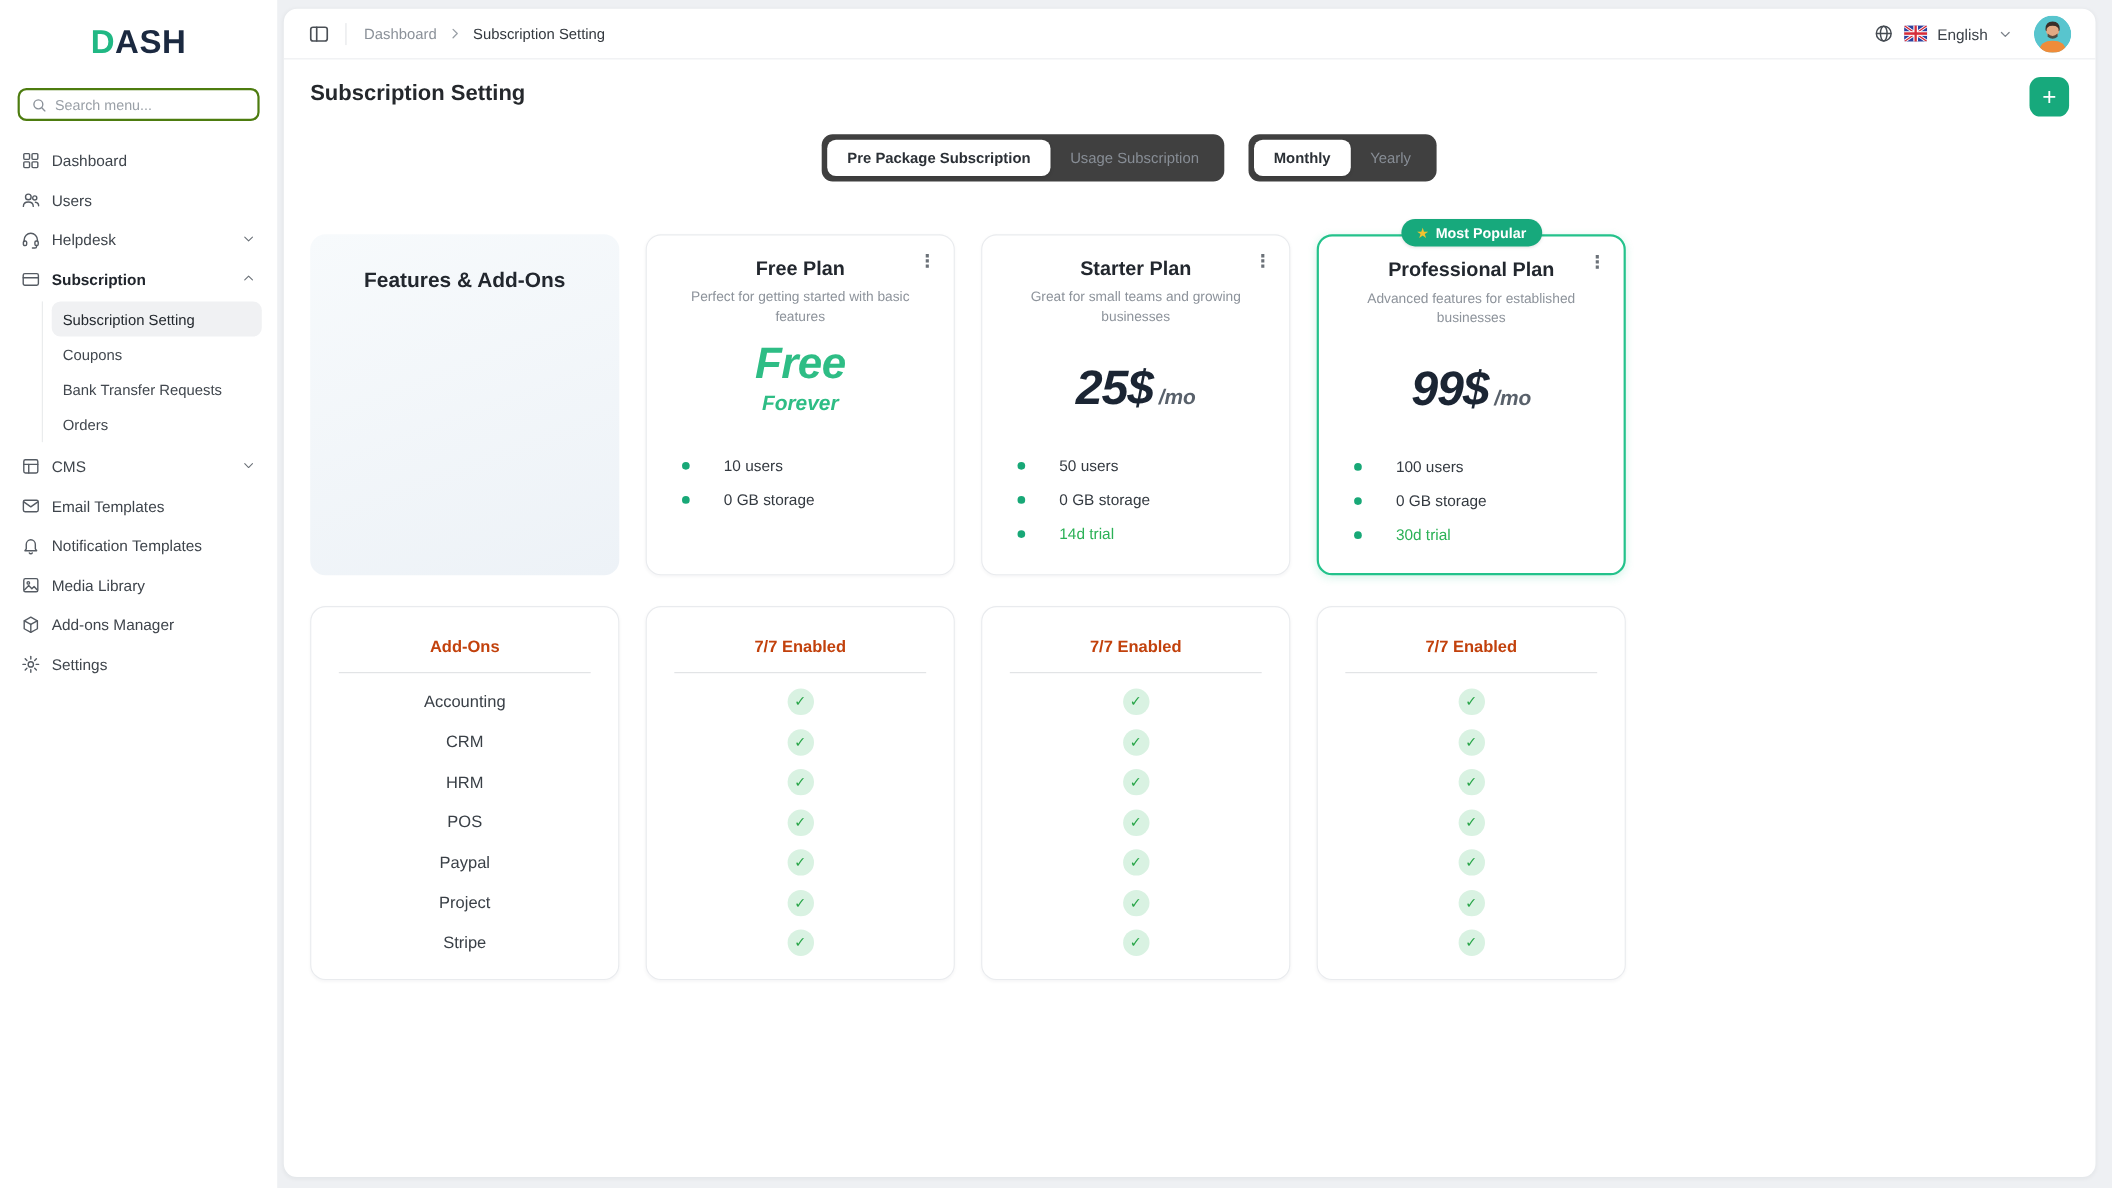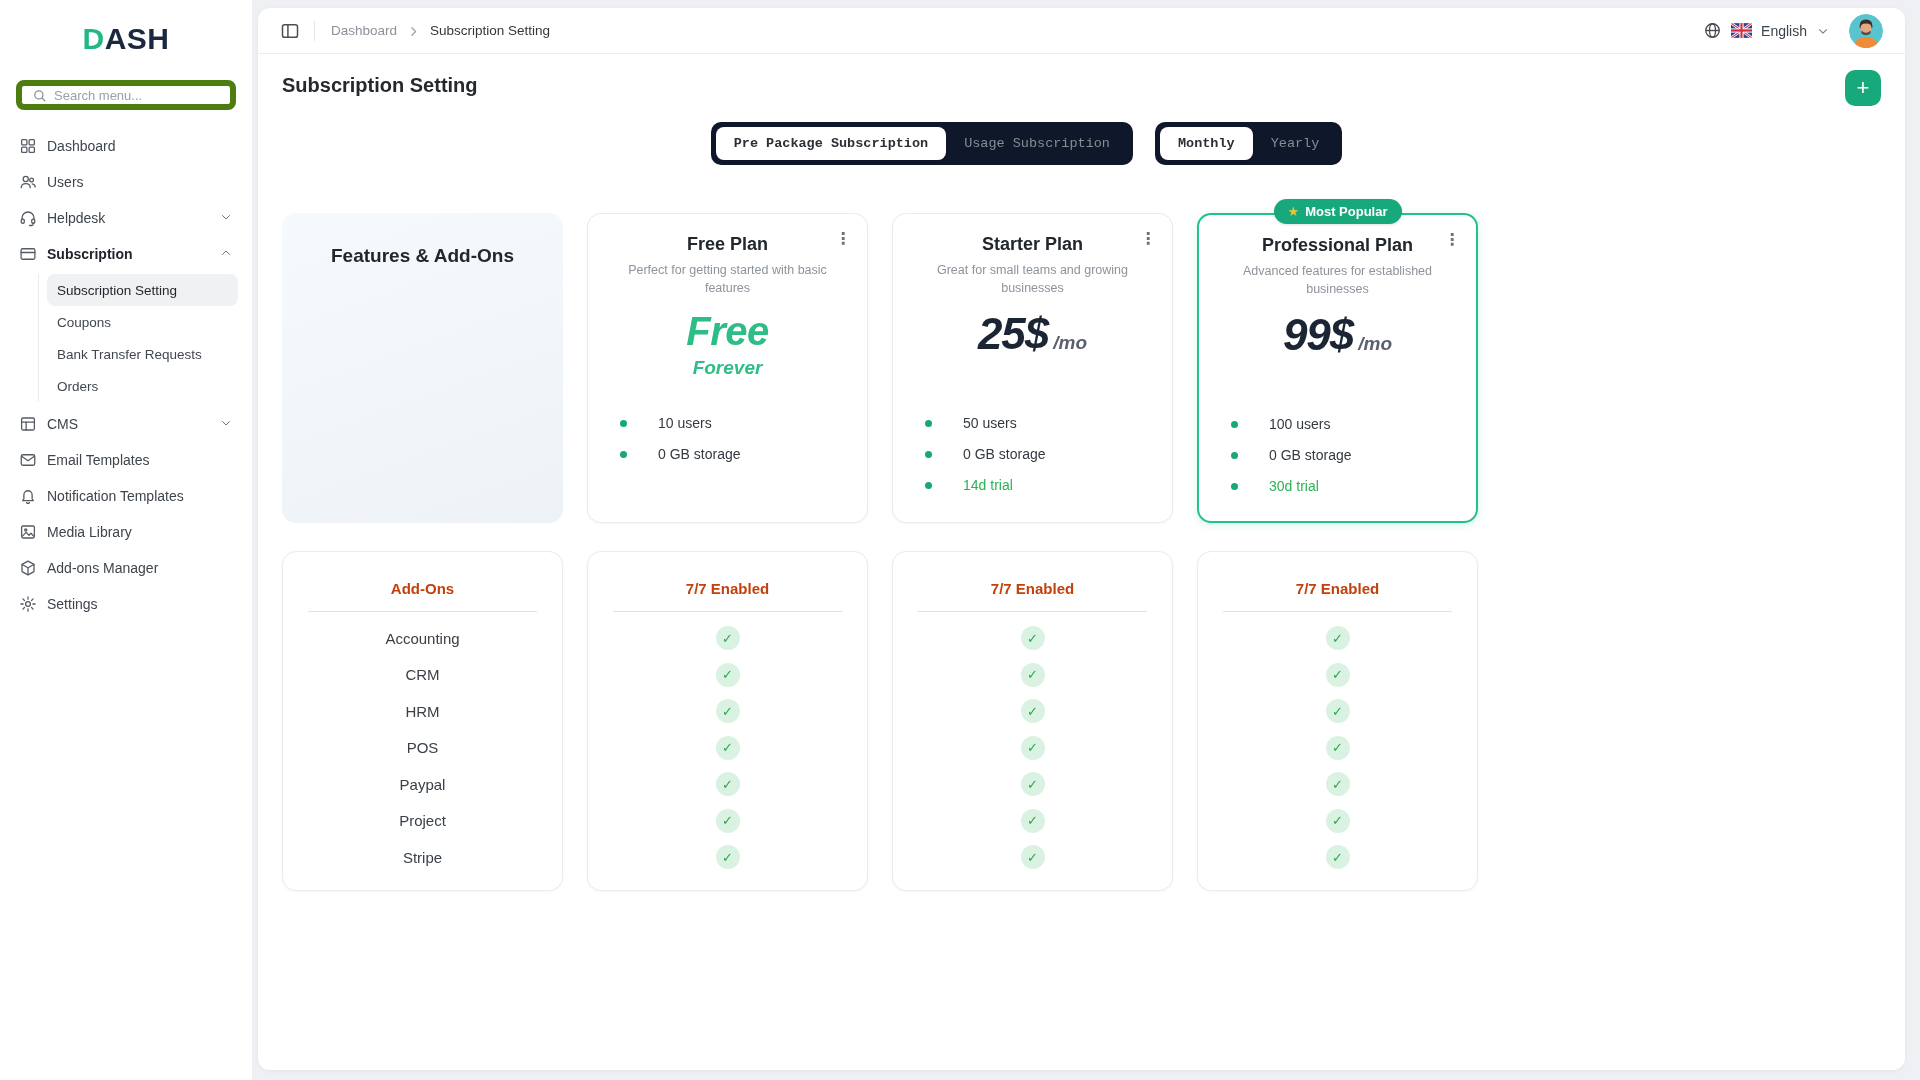--- a/index.html
+++ b/index.html
@@ -5,21 +5,21 @@
   * { margin:0; padding:0; box-sizing:border-box; }
   html,body { width:1920px; height:1080px; overflow:hidden;
     font-family:"Liberation Sans","DejaVu Sans",sans-serif;
     background:#eef0f3; color:#3c434b; }
 
   
   .sidebar { position:absolute; left:0; top:0; bottom:0; width:252px; background:#ffffff; z-index:2; }
   .logo { display:flex; justify-content:center; align-items:center; padding:22px 0 10px 0;
     font-size:30px; font-weight:800; letter-spacing:0.5px; color:#1b2940; }
   .logo .d { color:#21b884; }
-  .search-box { margin:14px 16px 18px 16px; height:30px; border:6px solid #4d7c0f; border-radius:8px;
+  .search-box { margin:14px 16px 18px 16px; height:30px; border:2px solid #4d7c0f; border-radius:8px;
     display:flex; align-items:center; gap:7px; padding:0 10px; background:#fff; }
   .search-box svg { width:15px; height:15px; stroke:#8b9199; flex:0 0 auto; }
   .search-box input { border:none; outline:none; width:100%; font-size:13px; color:#3c434b;
     font-family:"Liberation Sans",sans-serif; background:transparent; }
   .search-box input::placeholder { color:#9aa0a7; }
   .nav { padding:0 14px; }
   .nav-item { height:36px; display:flex; align-items:center; gap:10px; padding:0 5px;
     border-radius:8px; cursor:pointer; color:#3f454c; font-size:14px; }
   .nav-item svg { width:18px; height:18px; stroke:#555b63; flex:0 0 auto; }
   .nav-item .chev { margin-left:auto; }
@@ -49,41 +49,41 @@
   .avatar svg { width:34px; height:34px; display:block; }
 
   .content { padding:16px 24px 0 24px; }
   .title-row { display:flex; align-items:flex-start; }
   .page-title { font-size:20px; font-weight:700; color:#25282c; padding-top:4px; }
   .add-btn { margin-left:auto; width:36px; height:36px; border-radius:10px; background:#17a97c;
     color:#ffffff; font-size:22px; font-weight:400; display:flex; align-items:center; justify-content:center;
     cursor:pointer; line-height:1; }
 
   .tabs-row { margin-top:16px; display:flex; justify-content:center; gap:22px; transform:translateX(-55px); }
-  .seg-group { background:#0f172a; border-radius:10px; padding:5px; display:flex;font-family:Liberation Mono, monospace; }
+  .seg-group { background:#404040; border-radius:10px; padding:5px; display:flex; }
   .seg { padding:9px 18px; border-radius:8px; font-size:13.5px; color:#878d95; cursor:pointer; white-space:nowrap; }
   .seg.active { background:#ffffff; color:#2b3036; font-weight:700; box-shadow:0 1px 3px rgba(0,0,0,0.10); }
 
   
   .cards-grid { margin-top:48px; display:grid; grid-template-columns:repeat(4,281px);
     column-gap:24px; row-gap:28px; justify-content:start; }
   .card { border-radius:14px; background:#ffffff; border:1px solid #e9ebee;
     box-shadow:0 1px 3px rgba(20,30,40,0.04); position:relative; }
   .features-card { height:310px; border:none; background:linear-gradient(160deg,#f7fafc 0%,#edf2f7 100%);
     display:flex; justify-content:center; box-shadow:none; }
   .features-card-title { font-size:19px; font-weight:700; color:#22272e; margin-top:32px;text-align:center; }
   .plan-card { height:310px; padding-top:20px; text-align:center; }
   .plan-card.popular { border:2px solid #23c28b; box-shadow:0 2px 8px rgba(35,194,139,0.18); }
   .plan-title { font-size:18px; font-weight:700; color:#22272e; }
   .kebab { position:absolute; top:16px; right:14px; width:20px; height:22px; cursor:pointer;
     color:#6b7178; font-size:16px; font-weight:700; line-height:1.1; letter-spacing:0; }
   .plan-desc { font-size:12.5px; color:#8d939b; width:220px; margin:7px auto 0 auto; line-height:1.4; }
   .price-wrap { margin-top:12px; min-height:76px;font-style:italic; }
   .price-row { display:flex; justify-content:center; align-items:baseline; }
-  .price { font-size:44px; font-weight:800; color:#1b2533; letter-spacing:-1px; }
+  .price { font-size:44px; font-weight:800; color:#1b2533; letter-spacing:-1px;margin-top:19px; }
   .free-price { font-size:40px; font-weight:800; color:#2ebd85; letter-spacing:-0.5px; }
   .price-period { font-size:19px; font-weight:600; color:#59616b; margin-left:5px; }
   .price-period-green { font-size:19px; font-weight:700; color:#2ebd85; margin-top:3px; }
   .features { margin:30px 0 0 32px; text-align:left; }
   .feature-row { display:flex; align-items:center; gap:11px; margin-bottom:15px; }
   .dot { width:7px; height:7px; border-radius:50%; background:#18a877; flex:0 0 auto; }
   .feature-text { font-size:14px; color:#343a41;margin-left:20px; }
   .feature-text.green { color:#2bb156; }
   .badge { position:absolute; top:-16px; left:50%; transform:translateX(-50%);
     background:#17a97c; border-radius:15px; padding:6px 14px; display:flex; align-items:center; gap:6px;

